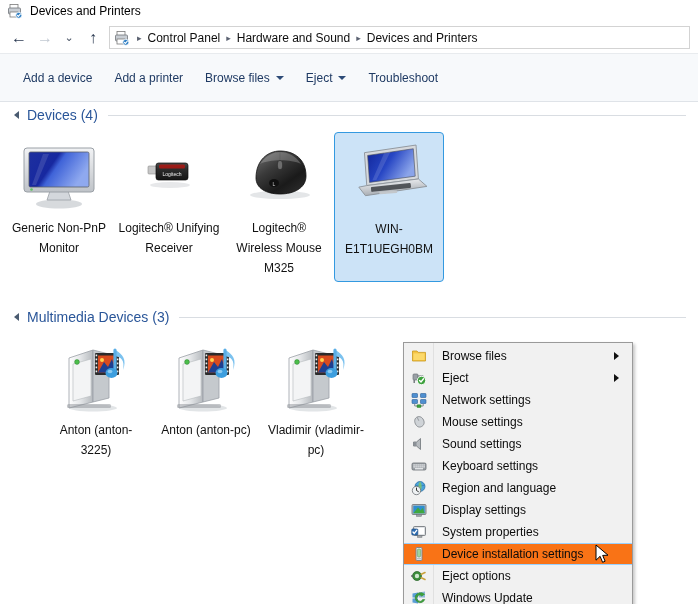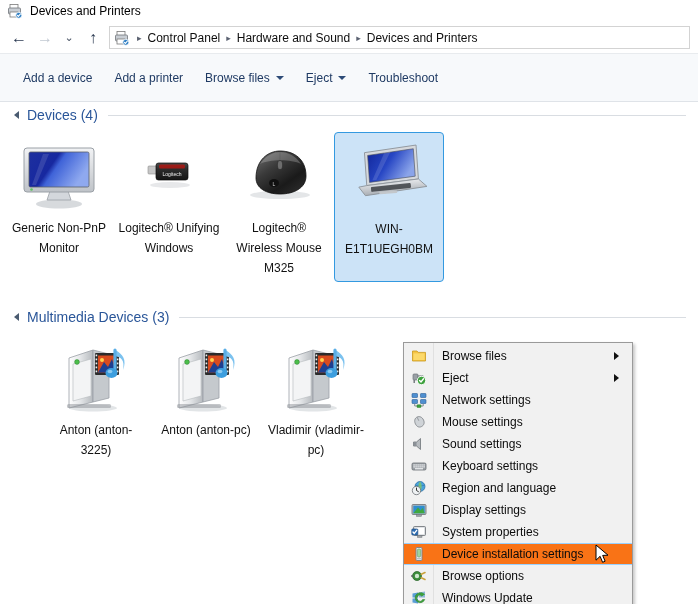--- a/index.html
+++ b/index.html
@@ -376,21 +376,21 @@
               <stop offset="1" stop-color="#151515"></stop>
             </linearGradient>
           </defs>
           <rect x="22" y="28" width="14" height="8" rx="1" fill="#c6c6c6" stroke="#8d8d8d" stroke-width="0.6"></rect>
           <rect x="30" y="25" width="32" height="17" rx="2.5" fill="url(#usbg)" stroke="#0b0b0b" stroke-width="0.7"></rect>
           <rect x="33" y="26.5" width="26" height="4" rx="1.5" fill="#b5140f" opacity="0.8"></rect>
           <text x="46" y="37.5" font-family="Liberation Sans, sans-serif" font-size="5" fill="#ededed" text-anchor="middle">Logitech</text>
           <ellipse cx="44" cy="47" rx="20" ry="3" fill="#cfd2d6" opacity="0.5"></ellipse>
         </svg>
       </span>
-      <span class="tile-label">Logitech® Unifying Windows</span>
+      <span class="tile-label">Logitech® Unifying Receiver</span>
     </div>
 
     <div class="tile">
       <span class="tile-icon">
         <svg width="86" height="74" viewBox="0 0 86 74">
           <defs>
             <linearGradient id="mbody" x1="0.1" y1="0" x2="0.9" y2="1">
               <stop offset="0" stop-color="#6b6b6b"></stop>
               <stop offset="0.35" stop-color="#3a3a3a"></stop>
               <stop offset="0.7" stop-color="#1a1a1a"></stop>
@@ -706,21 +706,21 @@
     <div class="mi">
       <span class="mi-icon">
         <svg width="16" height="16" viewBox="0 0 16 16">
           <circle cx="6" cy="8" r="4.5" fill="#3b8c3b" stroke="#215f21" stroke-width="0.7"></circle>
           <circle cx="6" cy="8" r="2.2" fill="#cfe6cf"></circle>
           <path d="M10.3 6.3 L14 4.6" stroke="#caa13a" stroke-width="1.6" stroke-linecap="round"></path>
           <path d="M10.3 9.7 L14 11.4" stroke="#caa13a" stroke-width="1.6" stroke-linecap="round"></path>
           <path d="M1.6 8 L0.4 8" stroke="#5a5f64" stroke-width="1.4" stroke-linecap="round"></path>
         </svg>
       </span>
-      <span class="mi-label">Browse options</span>
+      <span class="mi-label">Eject options</span>
     </div>
 
     <div class="mi">
       <span class="mi-icon">
         <svg width="16" height="16" viewBox="0 0 16 16">
           <path d="M1.5 3.5 L7 2.6 L7 7.6 L1.5 7.6 Z" fill="#5a9ed6"></path>
           <path d="M1.5 8.4 L7 8.4 L7 13.4 L1.5 12.5 Z" fill="#5a9ed6"></path>
           <path d="M7.8 2.5 L14 1.5 L14 7.6 L7.8 7.6 Z" fill="#4a8ec6" opacity="0.6"></path>
           <path d="M12.5 4 A5 5 0 1 0 13.8 9.5 L11.6 9.5 A3 3 0 1 1 11 6 Z" fill="#3da13d" stroke="#2a7a2a" stroke-width="0.5"></path>
           <path d="M10.4 2.2 L14.2 4.3 L10.4 6.4 Z" fill="#3da13d"></path>

